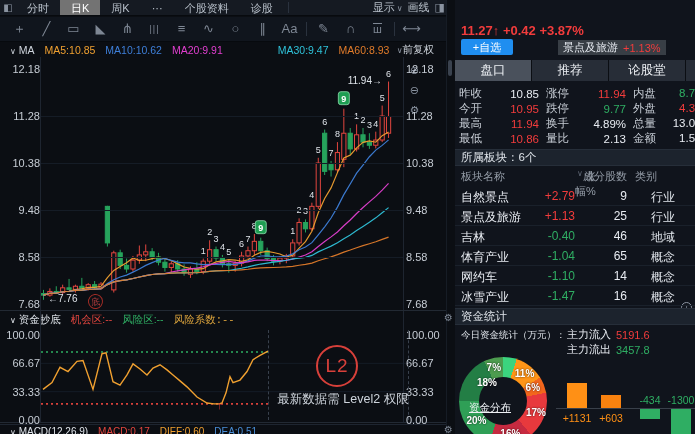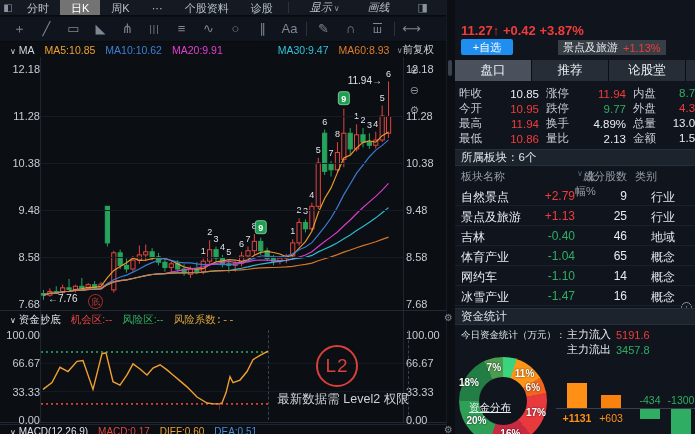--- a/index.html
+++ b/index.html
@@ -8,21 +8,21 @@
   #app *{box-sizing:border-box;}
   .abs{position:absolute;}
 
   
   #row1{left:0;top:0;width:446px;height:16px;background:#151a22;border-bottom:1px solid #070a0e;
         display:flex;align-items:stretch;font-size:11px;color:#b8c0ca;}
   #corner-icon{width:16px;display:flex;align-items:center;justify-content:center;color:#8a93a0;font-size:10px;}
   .tb-tab{padding:0 11px;line-height:16px;cursor:default;white-space:nowrap;}
   .tb-tab.sel{background:#737373;color:#ffffff;}
   .tb-sep{width:1px;background:#2a323e;margin:2px 4px;}
-  #row1-right{margin-left:auto;display:flex;align-items:center;gap:28px;padding-right:18px;font-style:italic;}
+  #row1-right{margin-left:auto;display:flex;align-items:center;gap:5px;padding-right:1px;}
   .chev{font-size:8px;color:#8a93a0;margin-left:2px;}
 
   
   #row2{left:0;top:17px;width:446px;height:25px;background:#10151d;display:flex;align-items:center;
         color:#7e8794;font-size:13px;padding-left:6px;border-bottom:1px solid #070a0e;}
   .tool{width:27px;text-align:center;line-height:22px;}
   .tool-sep{width:1px;height:14px;background:#2a323e;margin:0 3px;}
   .trash-glyph{display:inline-block;border-top:1.5px solid #7e8794;padding-top:0px;line-height:11px;font-size:11px;}
 
   
@@ -473,28 +473,28 @@
 
     <div id="donut" class="abs" style="background: conic-gradient(rgb(59, 212, 126) 0deg, rgb(59, 212, 126) 18deg, rgb(255, 149, 23) 18deg, rgb(255, 149, 23) 57.6deg, rgb(242, 102, 28) 57.6deg, rgb(242, 102, 28) 79.2deg, rgb(232, 57, 61) 79.2deg, rgb(232, 57, 61) 140.4deg, rgb(198, 42, 64) 140.4deg, rgb(198, 42, 64) 198deg, rgb(47, 159, 86) 198deg, rgb(47, 159, 86) 270deg, rgb(35, 126, 69) 270deg, rgb(35, 126, 69) 334.8deg, rgb(77, 156, 79) 334.8deg, rgb(77, 156, 79) 360deg);"></div>
     <div id="donut-hole" class="abs"></div>
     <div id="donut-center" class="abs">资金分布</div>
     <div id="donut-labels">
         <div class="dlab" style="left: 59.8388px; top: 368.135px;">11%</div>
         <div class="dlab" style="left: 70.6124px; top: 382.484px;">6%</div>
         <div class="dlab" style="left: 70.9899px; top: 406.517px;">17%</div>
         <div class="dlab" style="left: 45.371px; top: 428.398px;">16%</div>
         <div class="dlab" style="left: 11.4934px; top: 414.985px;">20%</div>
-        <div class="dlab" style="left: 4px; top: 376.782px;">18%</div>
+        <div class="dlab" style="left: 22px; top: 376.782px;">18%</div>
         <div class="dlab" style="left: 31.5831px; top: 361.819px;">7%</div>
       </div>
 
     <div id="bars" class="abs">
       <div id="bars-axis"></div>
     <div class="fbar" style="left: 11px; top: 47.118px; height: 24.882px; background: rgb(255, 144, 21);"></div>
-        <div class="fbar-label" style="left: -1px; top: 76px; color: rgb(255, 144, 21); font-weight: bold;">+1131</div>
+        <div class="fbar-label" style="left: -1px; top: 76px; color: rgb(255, 144, 21);">+1131</div>
         <div class="fbar" style="left: 45px; top: 58.734px; height: 13.266px; background: rgb(249, 130, 15);"></div>
         <div class="fbar-label" style="left: 33px; top: 76px; color: rgb(255, 144, 21);">+603</div>
         <div class="fbar" style="left: 84px; top: 73px; height: 9.548px; background: rgb(47, 174, 99);"></div>
         <div class="fbar-label" style="left: 72px; top: 58px; color: rgb(47, 174, 99);">-434</div>
         <div class="fbar" style="left: 115px; top: 73px; height: 28.6px; background: rgb(47, 174, 99);"></div>
         <div class="fbar-label" style="left: 103px; top: 58px; color: rgb(47, 174, 99);">-1300</div>
       </div>
   </div>
 <div class="grid" style="top: 116px;"></div>
     <div class="grid" style="top: 163px;"></div>

